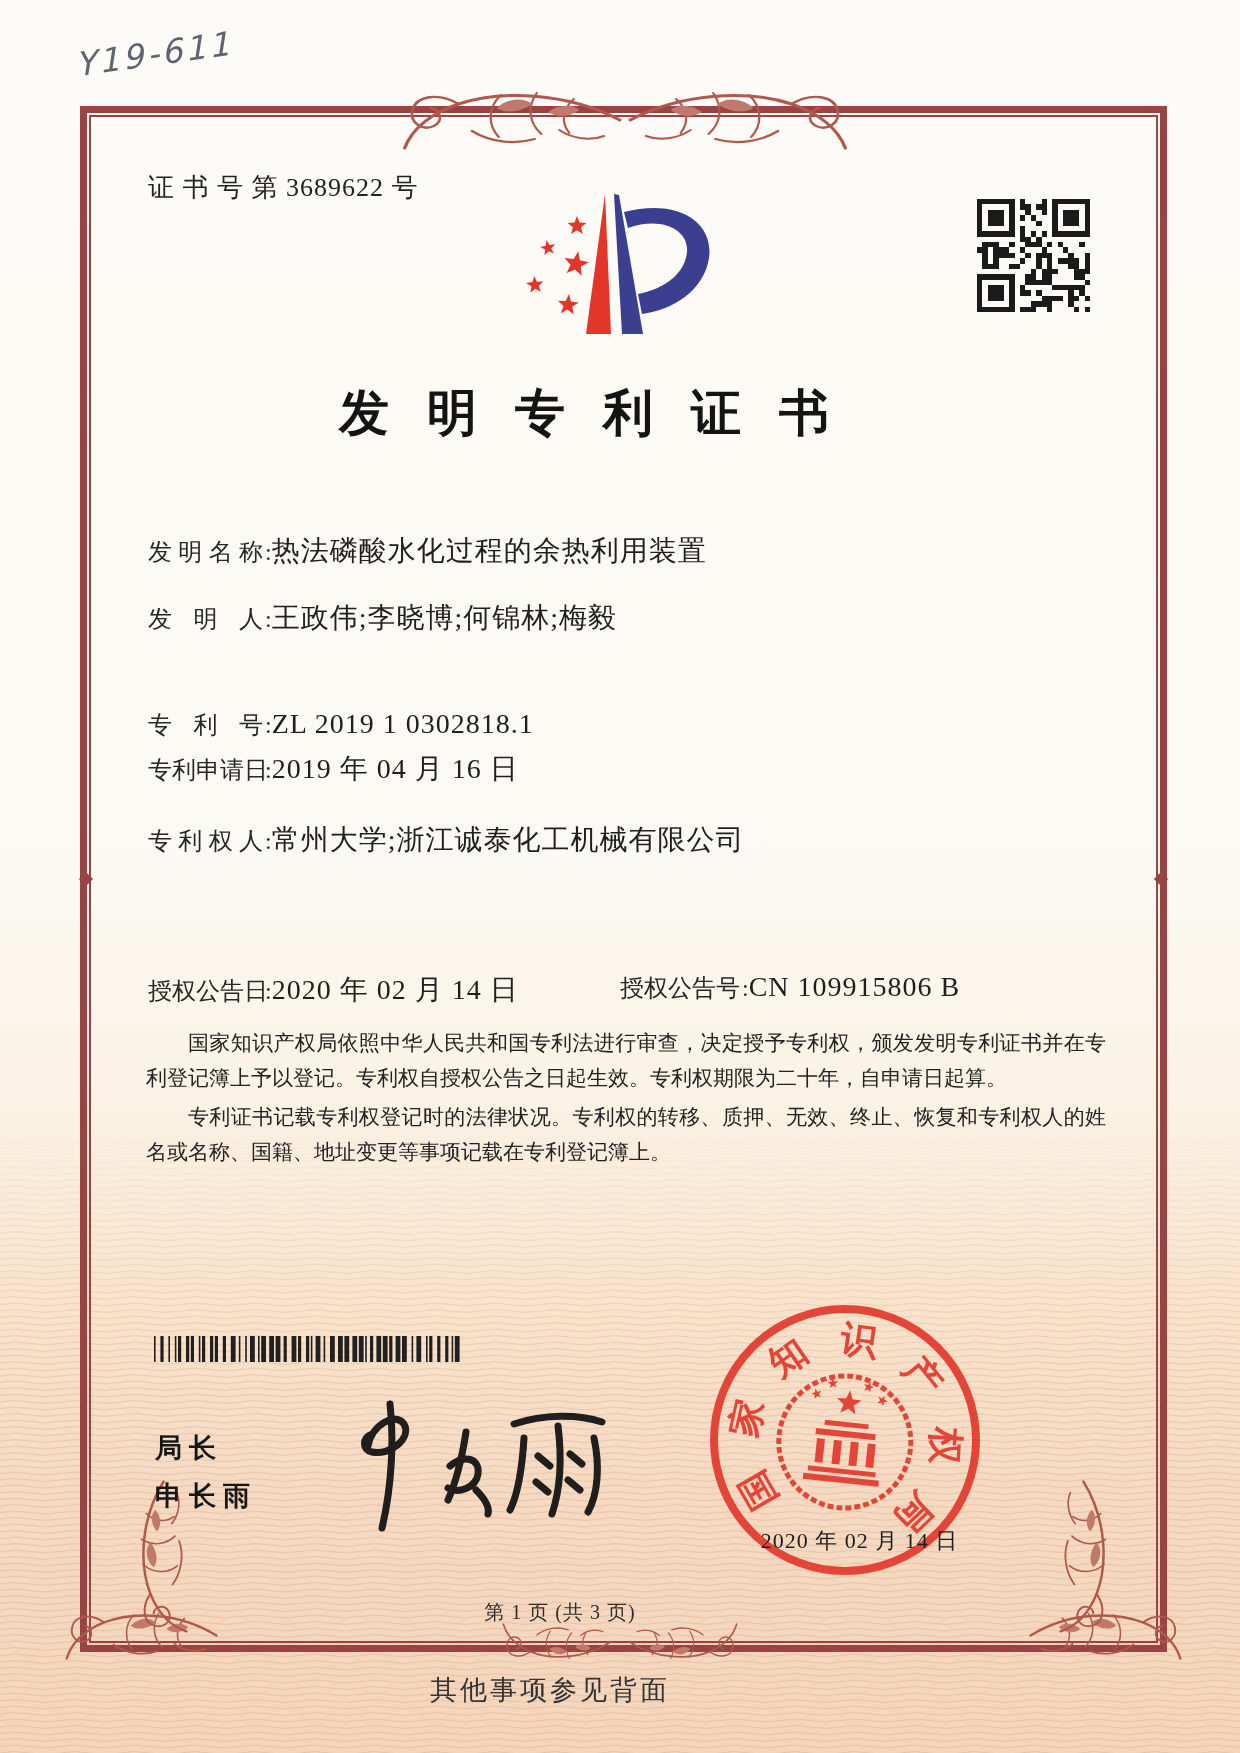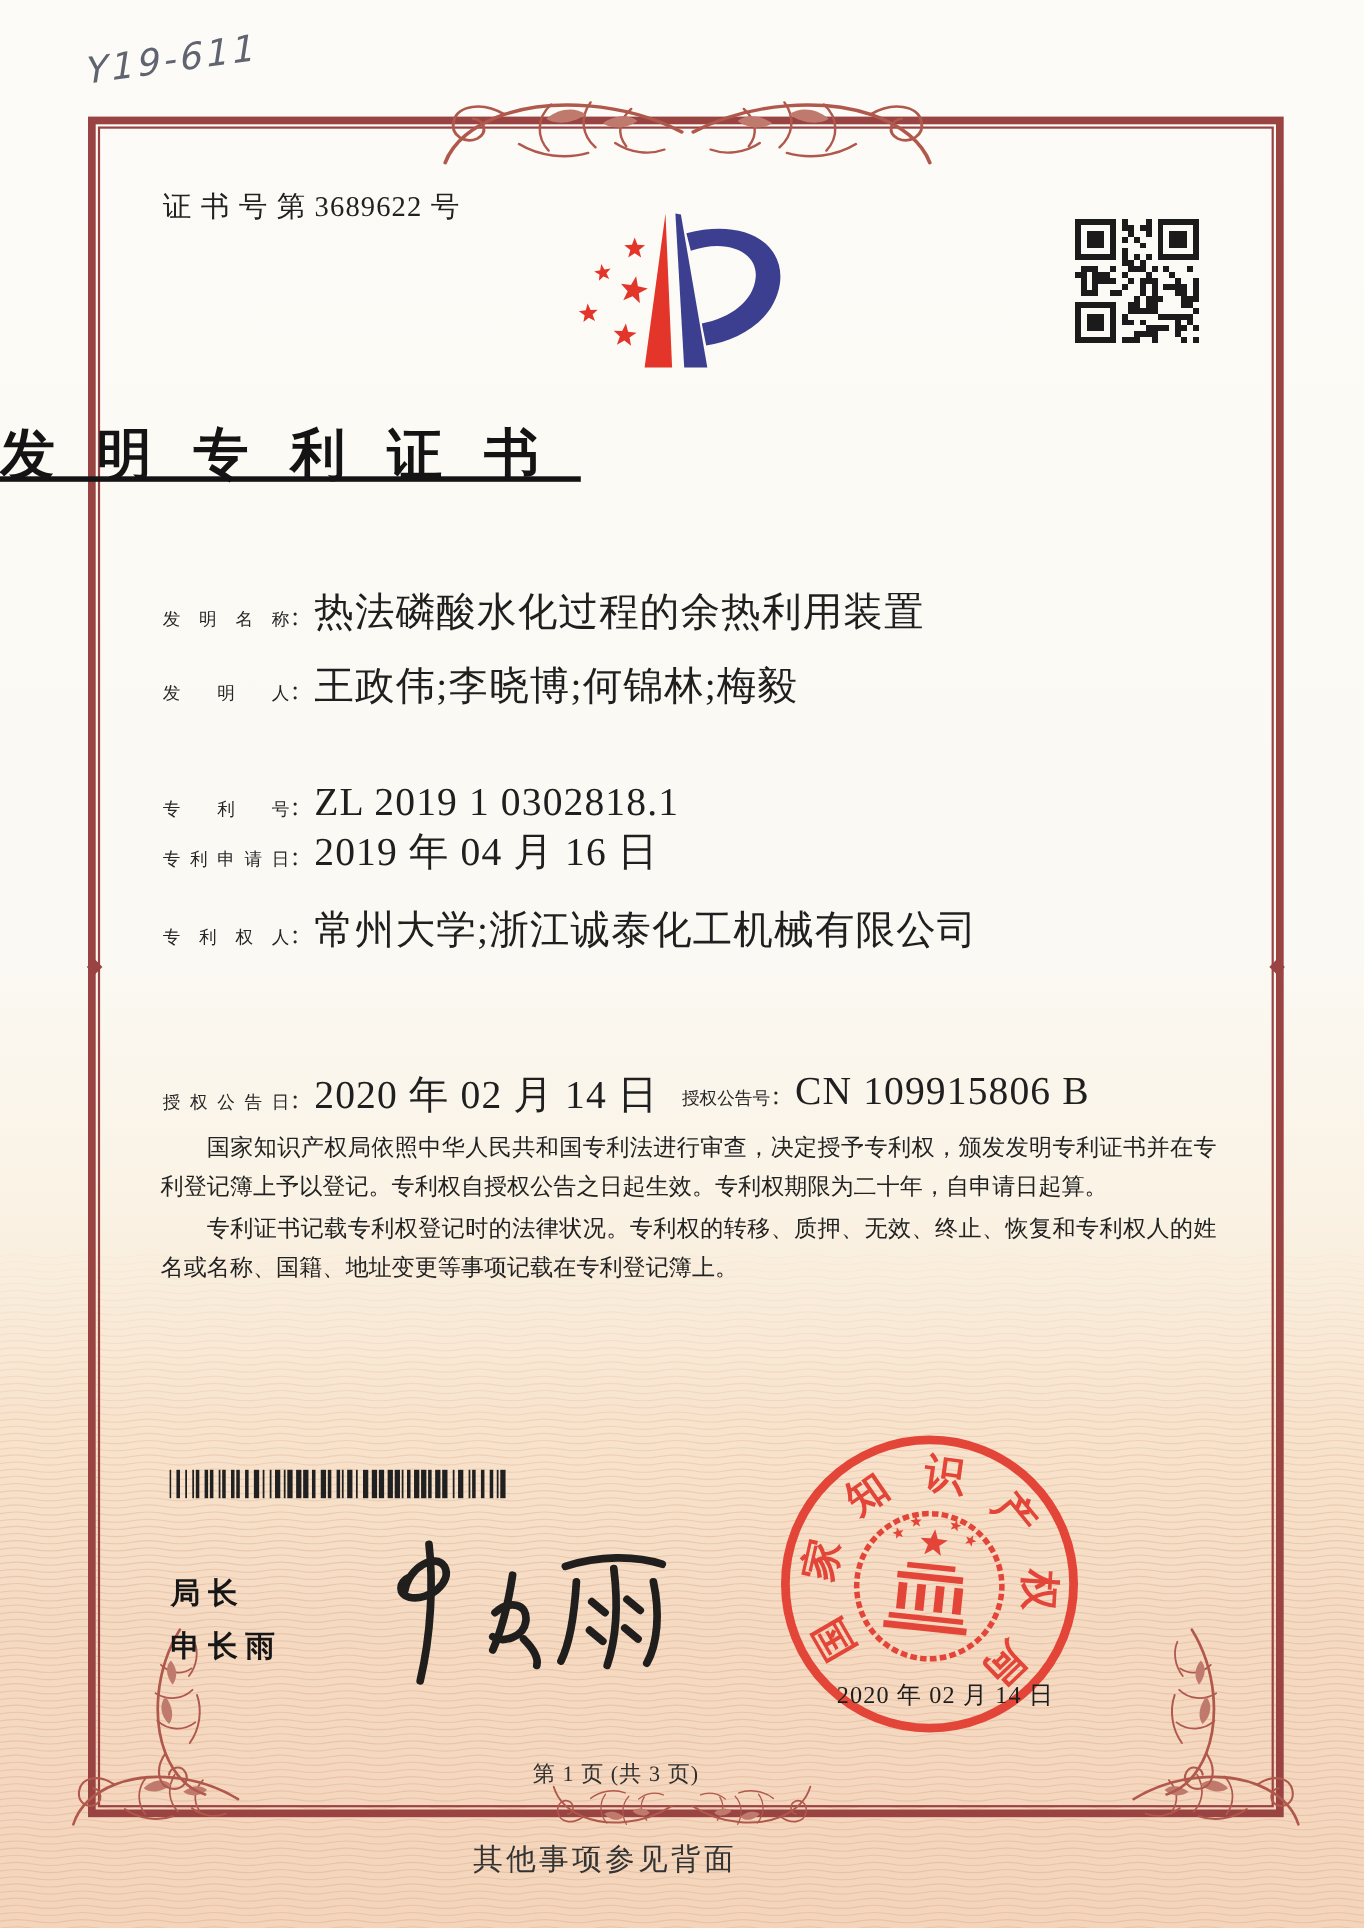--- a/index.html
+++ b/index.html
@@ -15,28 +15,28 @@
     mask-image:linear-gradient(180deg,transparent 1110px,rgba(0,0,0,.55) 1260px,#000 1400px);}
   
   .frame{position:absolute;left:80px;top:106px;width:1087px;height:1546px;
     border:7px solid #9a4343;box-sizing:border-box;}
   .frame-inner{position:absolute;inset:2px;border:2px solid #9a4343;}
   .ornaments{position:absolute;left:0;top:0;pointer-events:none;}
   
   .annotation{left:78px;top:34px;font-family:"DejaVu Sans",sans-serif;font-style:italic;
     font-size:33px;color:#5f6470;letter-spacing:3px;transform:rotate(-8deg) skewX(-6deg);}
   .cert-no{left:148px;top:170px;font-size:26px;letter-spacing:1px;color:#222;}
-  .title{left:0;top:380px;width:1130px;text-align:left;font-size:50px;font-weight:600;
-    letter-spacing:38px;color:#141414;text-decoration:underline;}
+  .title{left:0;top:380px;width:1130px;text-align:center;font-size:50px;font-weight:600;
+    letter-spacing:38px;padding-left:38px;color:#141414;}
   
   .field-row{left:148px;height:36px;white-space:nowrap;}
   .flabel{display:inline-block;width:115px;text-align:justify;text-align-last:justify;
-    font-size:16px;color:#262626;vertical-align:baseline;}
+    font-size:24px;color:#262626;vertical-align:baseline;}
   .colon{font-size:24px;margin-left:2px;color:#262626;}
-  .fvalue{font-size:36px;margin-left:14px;letter-spacing:1px;color:#1f1f1f;}
+  .fvalue{font-size:28px;margin-left:0;letter-spacing:1px;color:#1f1f1f;}
   .grant-field{left:620px;top:971px;white-space:nowrap;}
   .grant-field .flabel{width:auto;text-align:left;text-align-last:auto;}
   .paras{left:146px;top:1026px;width:960px;}
   .paras p{margin:0 0 4px 0;font-size:21px;line-height:35px;text-align:justify;
     text-indent:2em;color:#222;}
   .signer-title{left:155px;top:1430px;font-family:"Liberation Sans","DejaVu Sans",sans-serif;
     font-size:27px;font-weight:700;letter-spacing:7px;color:#161616;}
   .signer-name{left:155px;top:1478px;font-family:"Liberation Sans","DejaVu Sans",sans-serif;
     font-size:27px;font-weight:700;letter-spacing:7px;color:#161616;}
   .seal-date{left:742px;top:1526px;width:235px;text-align:center;font-size:22px;

